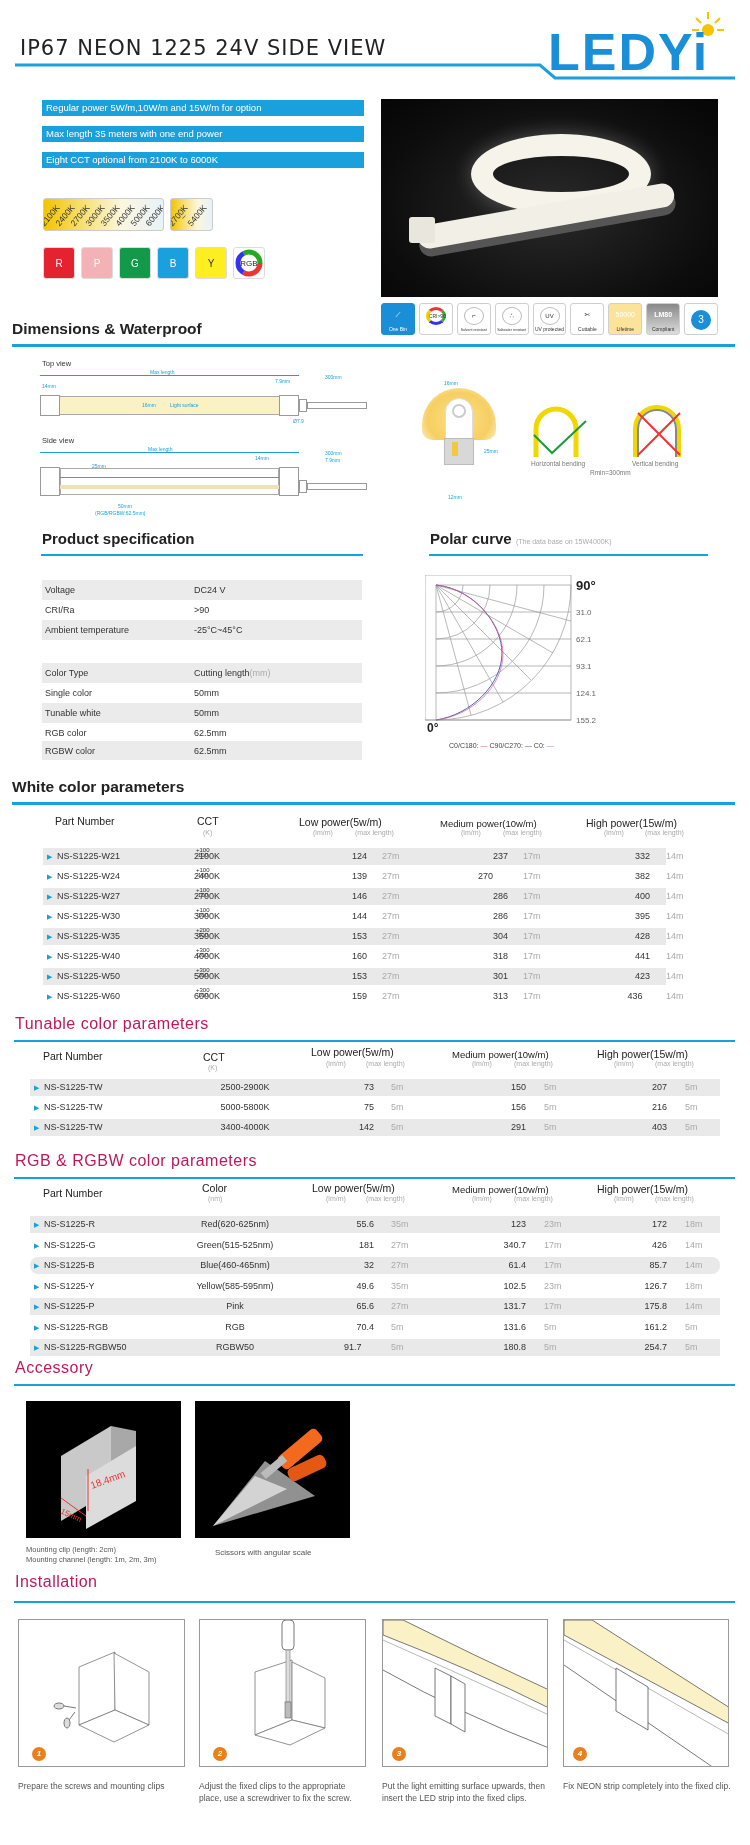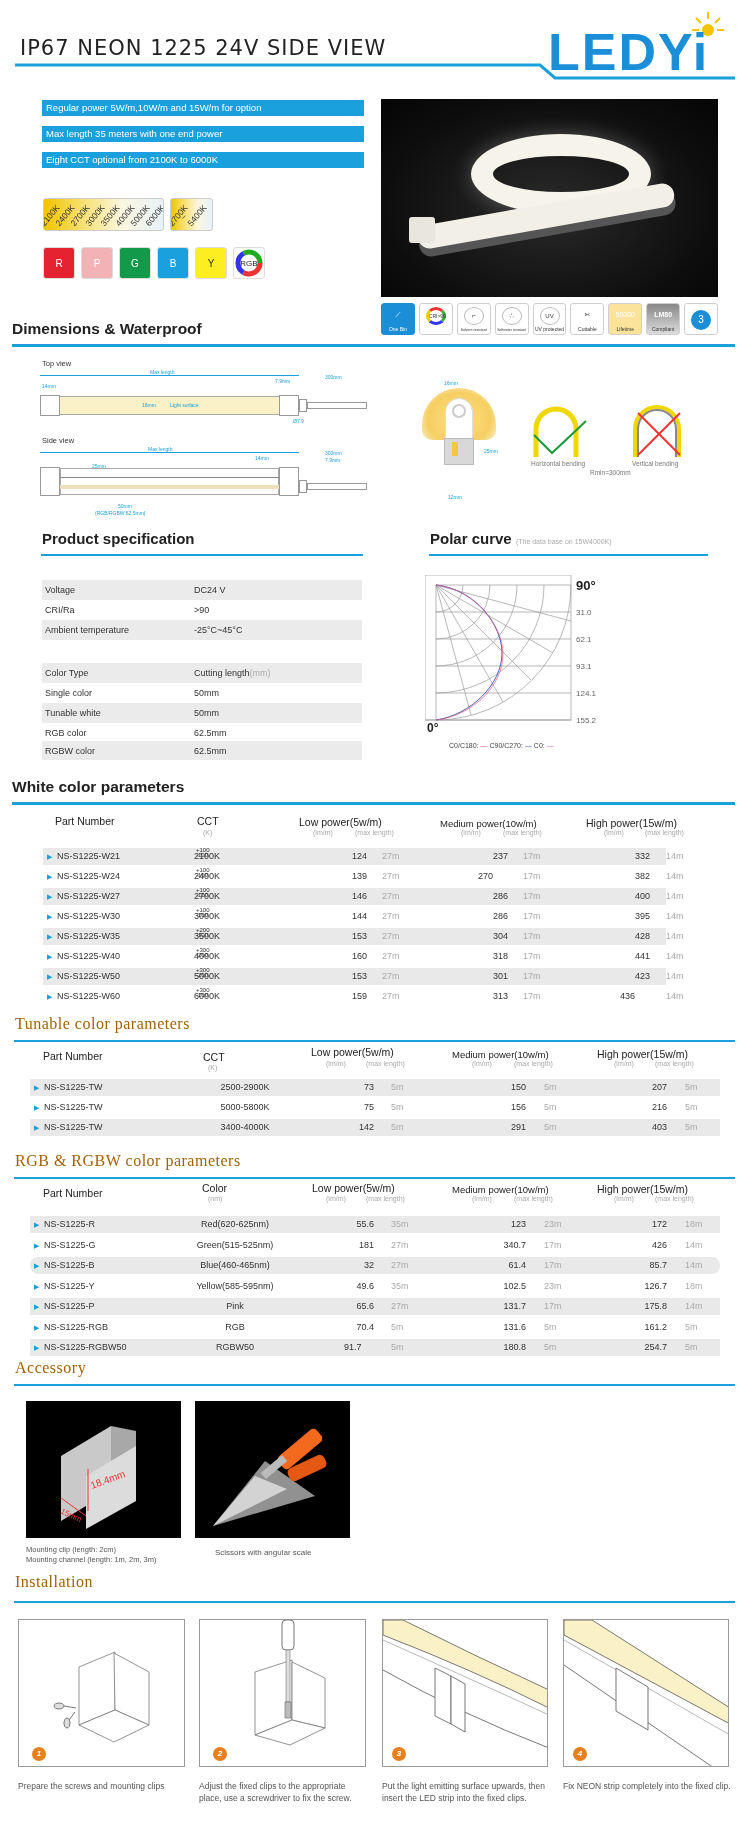--- a/index.html
+++ b/index.html
@@ -22,21 +22,21 @@
   .photo { left: 381px; top: 99px; width: 337px; height: 198px; background: radial-gradient(ellipse at 50% 55%, #2a2a2a 0%, #0d0d0d 70%, #050505 100%); overflow: hidden; }
   .neon-ring { position: absolute; left: 90px; top: 35px; width: 180px; height: 80px; border: 22px solid #f6f3ea; border-radius: 50%; box-shadow: 0 0 20px rgba(255,255,255,0.25); }
   .neon-tail { position: absolute; left: 35px; top: 105px; width: 260px; height: 24px; background: #f2efe6; border-radius: 12px; transform: rotate(-10deg); box-shadow: 0 8px 0 #555; }
   .neon-cap { position: absolute; left: 28px; top: 118px; width: 26px; height: 26px; background: #e9e6dd; border-radius: 3px; }
 
   .icons { left: 381px; top: 303px; width: 337px; height: 32px; display: flex; gap: 4px; }
   .ficon { width: 34px; height: 32px; border: 1px solid #cfcfcf; border-radius: 3px; background: #fff; font-size: 5px; text-align: center; position: relative; padding-top: 22px; color: #333; }
   .ficon .glyph { position: absolute; top: 3px; left: 50%; transform: translateX(-50%); width: 20px; height: 18px; border: 1px solid #bbb; border-radius: 50%; font-size: 7px; line-height: 16px; }
 
   .section-h { font-weight: bold; font-size: 15.5px; color: #222; }
-  .section-h2 { font-size: 16px; color: #a16207; letter-spacing: 0.5px; font-family: Liberation Serif, serif; }
+  .section-h2 { font-size: 16px; color: #be185d; letter-spacing: 0.5px; font-family: Liberation Sans, sans-serif; }
   .rule { height: 3px; background: #1aa0dc; }
 
   
   .dim-label { font-size: 7.5px; color: #333; }
   .tiny { font-size: 5px; color: #1aa0dc; }
   .strip-body { background: #fbf1c7; border-top: 1px solid #aaa; border-bottom: 1px solid #aaa; }
   .endcap { background: #fff; border: 1px solid #999; }
 
   
   .spec-row { position: absolute; left: 42px; width: 320px; height: 20px; line-height: 20px; font-size: 9px; }
@@ -396,21 +396,21 @@
       <span class="arrow" style="left:4px">▶</span>
       <span style="left:14px">NS-S1225-W60</span>
       <span style="left:151px">
         <span>6000K</span>
         <span class="tol"><span>+300</span><br><span>-100</span></span>
       </span>
       <span style="left:294px;width:30px;text-align:right">159</span>
       <span class="ml" style="left:339px">27m</span>
       <span style="left:435px;width:30px;text-align:right">313</span>
       <span class="ml" style="left:480px">17m</span>
-      <span style="left:577px;width:30px;text-align:left">436</span>
+      <span style="left:577px;width:30px;text-align:center">436</span>
       <span class="ml" style="left:623px">14m</span>
     </div>
   </div>
 
 <div class="abs section-h2" style="left:15px;top:1015px">Tunable color parameters</div>
 <div class="abs rule" style="left:14px;top:1040px;width:721px;height:2px"></div>
 
 <div class="abs thead" style="left:43px;top:1050px">Part Number</div>
 <div class="abs thead" style="left:203px;top:1051px">CCT</div>
 <div class="abs sub" style="left:208px;top:1064px">(K)</div>

